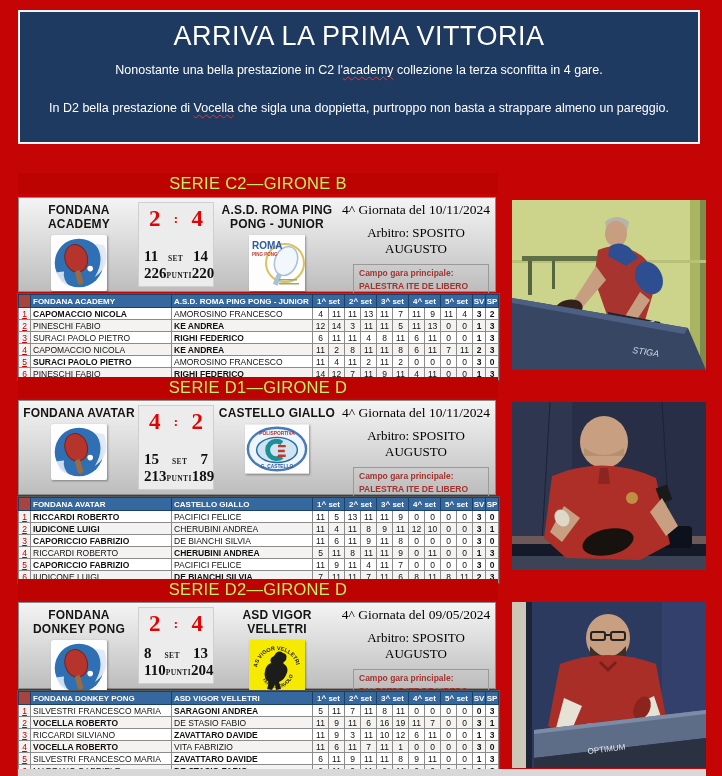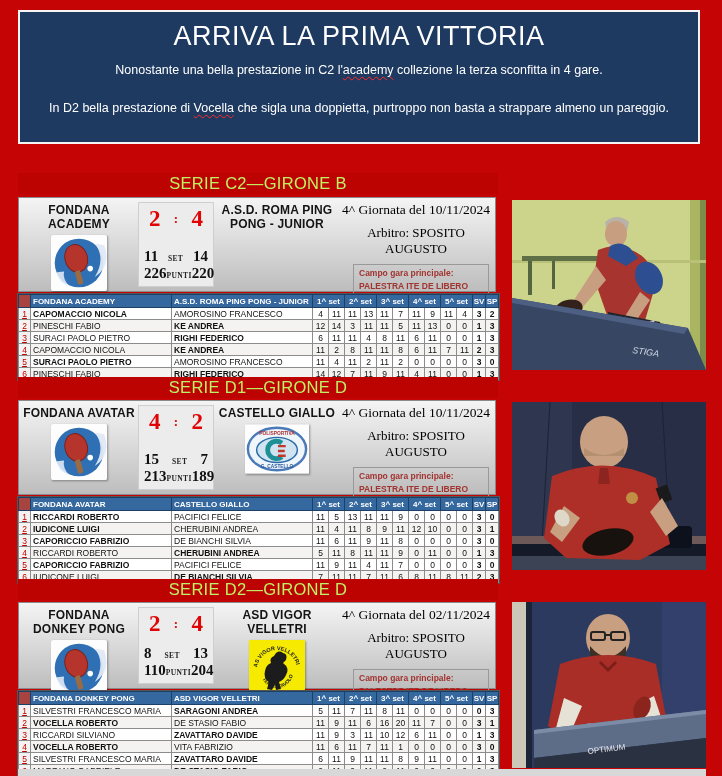--- a/index.html
+++ b/index.html
@@ -103,20 +103,32 @@
           </div>
           <div class="srow">
             <span class="v">226</span>
             <span class="lbl">PUNTI</span>
             <span class="v">220</span>
           </div>
         </div>
       </div>
       <div class="team away">
         <div class="tname">A.S.D. ROMA PING PONG - JUNIOR</div>
+        <div>
+          <svg class="lg" viewBox="0 0 56 56">
+            <rect width="56" height="56" fill="#fdfdfd"></rect>
+            <circle cx="36" cy="28" r="19" fill="none" stroke="#dcc25a" stroke-width="2"></circle>
+            <ellipse cx="37" cy="26" rx="11" ry="15" fill="#f2f7fc" stroke="#a8c0dc" stroke-width="1.5" transform="rotate(22 37 26)"></ellipse>
+            <rect x="26" y="38" width="5" height="12" fill="#a8c0dc" transform="rotate(22 28 44)"></rect>
+            <text x="3" y="14" font-size="10" font-weight="bold" fill="#2a5caa">ROMA</text>
+            <text x="3" y="21" font-size="4.5" font-weight="bold" fill="#c0392b">PING PONG</text>
+            <rect x="30" y="44" width="18" height="1.5" fill="#9aaa6a"></rect>
+            <rect x="30" y="48" width="20" height="1.5" fill="#9aaa6a"></rect>
+          </svg>
+        </div>
       </div>
       <div class="rinfo">
         <div class="giornata">4^ Giornata del 10/11/2024</div>
         <div class="arbitro">Arbitro: SPOSITO AUGUSTO</div>
         <div class="campo">
           <div>Campo gara principale:</div>
           <div>PALESTRA ITE DE LIBERO</div>
           <div>VIA SAN MAGNO</div>
           <div>04022 Fondi (59)</div>
         </div>
@@ -482,21 +494,21 @@
               <path id="vt" d="M8,30 a20,20 0 0 1 40,0"></path>
               <path id="vb" d="M12,32 a16,16 0 0 0 32,0"></path>
             </defs>
             <text font-size="5.5" font-weight="bold" fill="#222"><textPath href="#vt" startOffset="4%">AS VIGOR VELLETRI</textPath></text>
             <text font-size="5" font-weight="bold" fill="#222"><textPath href="#vb" startOffset="14%">TENNIS TAVOLO</textPath></text>
             <path d="M25,16 q4,-7 9,-3 q5,1 3,7 l-3,3 q7,5 3,12 q-2,5 -7,7 l2,7 -5,1 -1,-6 -3,6 -5,-1 2,-7 q-6,-4 -4,-11 q1,-6 6,-8 q-2,-5 3,-7 z" fill="#1c1c1c"></path>
           </svg>
         </div>
       </div>
       <div class="rinfo">
-        <div class="giornata">4^ Giornata del 02/11/2024</div>
+        <div class="giornata">4^ Giornata del 09/05/2024</div>
         <div class="arbitro">Arbitro: SPOSITO AUGUSTO</div>
         <div class="campo">
           <div>Campo gara principale:</div>
           <div>PALESTRE ITE DE LIBERO</div>
           <div>VIA SAN MAGNO</div>
           <div>04022 Fondi (59)</div>
         </div>
       </div>
     </div>
     <table class="mtable" style="top: 691px;">
@@ -542,21 +554,21 @@
         </tr>
         <tr>
           <td class="num">2</td>
           <td class="pname win">VOCELLA ROBERTO</td>
           <td class="pname">DE STASIO FABIO</td>
           <td class="set">11</td>
           <td class="set">9</td>
           <td class="set">11</td>
           <td class="set">6</td>
           <td class="set">16</td>
-          <td class="set">20</td>
+          <td class="set">19</td>
           <td class="set">11</td>
           <td class="set">7</td>
           <td class="set">0</td>
           <td class="set">0</td>
           <td class="svsp">3</td>
           <td class="svsp">1</td>
         </tr>
         <tr>
           <td class="num">3</td>
           <td class="pname">RICCARDI SILVIANO</td>

